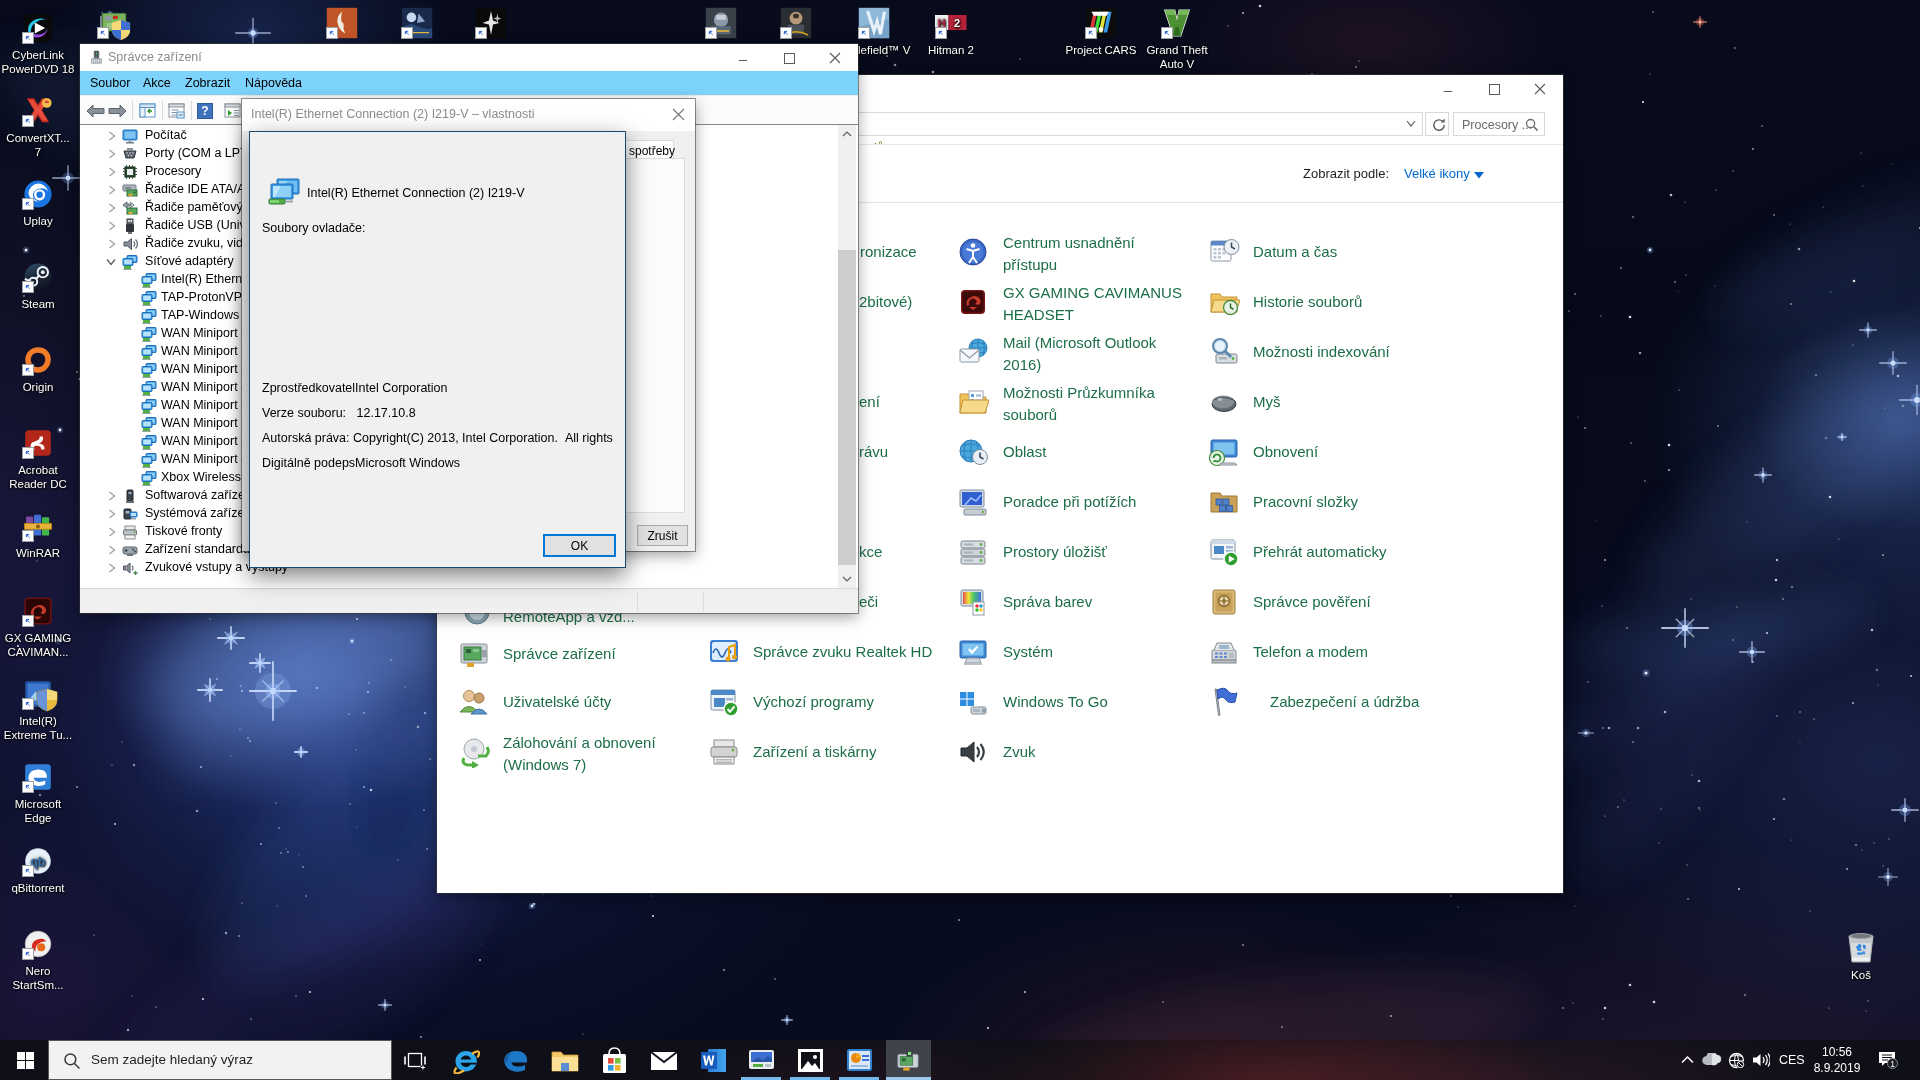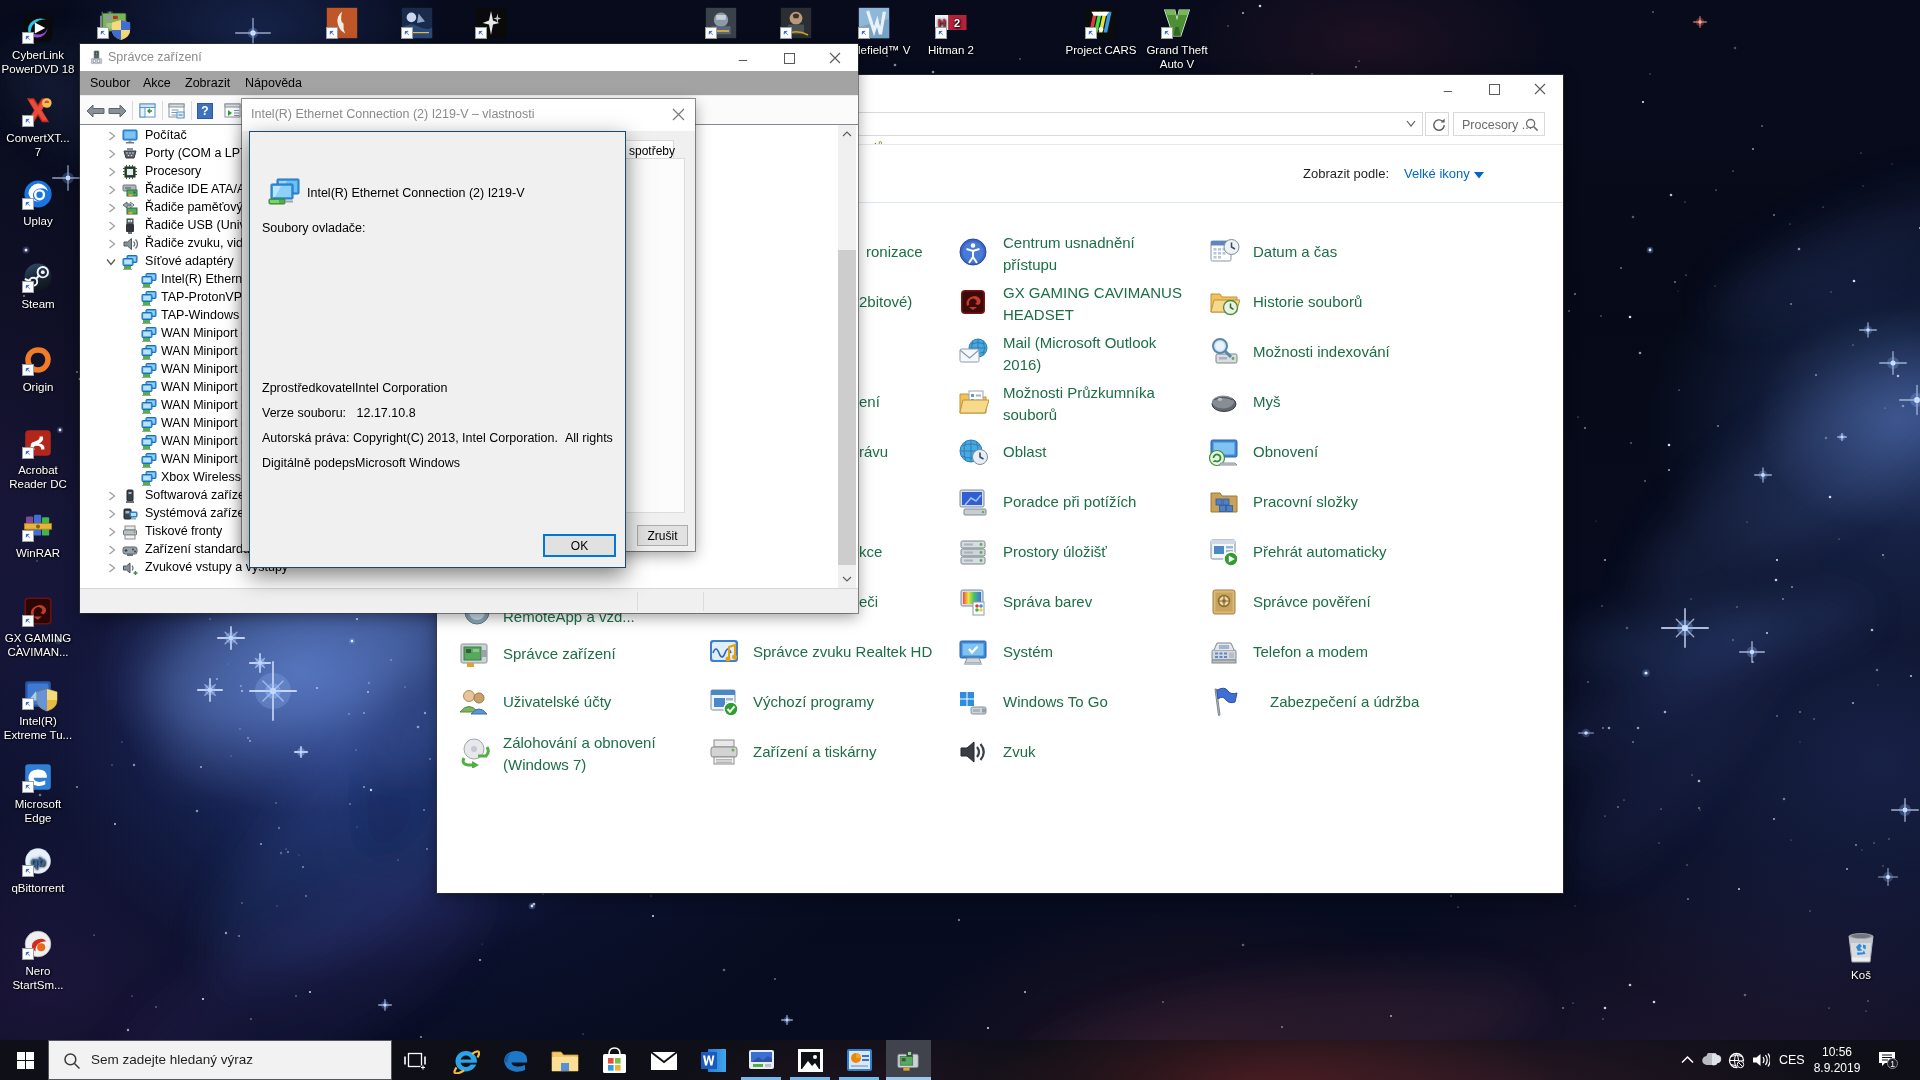--- a/index.html
+++ b/index.html
@@ -1219,21 +1219,21 @@
 <div class="cpitem" style="left:316px;top:548px;">Výchozí programy</div>
 <svg class="cpicon" style="left:271px;top:591px;" width="32" height="32" viewBox="0 0 32 32">
           <rect x="6" y="4" width="20" height="7" fill="#e8e8e8" stroke="#8b8b8b"></rect>
           <rect x="3" y="11" width="26" height="10" rx="2" fill="#d3d3d3" stroke="#8b8b8b"></rect>
           <rect x="6" y="21" width="20" height="7" fill="#f2f2f2" stroke="#8b8b8b"></rect>
           <circle cx="25" cy="14" r="1.5" fill="#6fae4d"></circle>
           <rect x="8" y="23" width="16" height="1.5" fill="#b5b5b5"></rect>
           <rect x="8" y="25.5" width="16" height="1.5" fill="#b5b5b5"></rect>
         </svg>
 <div class="cpitem" style="left:316px;top:598px;">Zařízení a tiskárny</div>
-<div class="cpitem" style="left:423px;top:98px;padding-left:6px;">ronizace</div>
+<div class="cpitem" style="left:423px;top:98px;">ronizace</div>
 <div class="cpitem" style="left:422px;top:148px;">2bitové)</div>
 <div class="cpitem" style="left:422px;top:248px;">ení</div>
 <div class="cpitem" style="left:422px;top:298px;">rávu</div>
 <div class="cpitem" style="left:422px;top:398px;">kce</div>
 <div class="cpitem" style="left:422px;top:448px;">eči</div>
  </div>
 </div>
 
 <div class="win" id="dmwin" style="left:80px; top:44px; width:778px; height:569px;">
  <svg class="abs" style="left:9px;top:6px;" width="15" height="15" viewBox="0 0 32 32">
@@ -1245,21 +1245,21 @@
         <rect x="18" y="21" width="5" height="5" fill="#fff" stroke="#6f7880"></rect>
       </svg>
  <div class="abs" style="left:28px;top:6px;font-size:12.5px;color:#8c8c8c;">Správce zařízení</div>
  <div class="abs" style="right:0;top:0;">
    <span class="capbtn" style="font-size:15px;line-height:26px;">–</span><span class="capbtn"><svg width="11" height="11" style="margin-top:9px">
             <rect x="0.5" y="0.5" width="10" height="10" fill="none" stroke="#5a5a5a" stroke-width="1"></rect>
           </svg></span><span class="capbtn"><svg width="12" height="12" style="margin-top:8px">
             <path d="M1 1 L11 11 M11 1 L1 11" stroke="#5a5a5a" stroke-width="1.1"></path>
           </svg></span>
  </div>
- <div class="abs" style="left:0;top:27px;width:100%;height:24px;background:#a3a3a3;font-size:12.5px;color:#000;">
+ <div class="abs" style="left:0;top:27px;width:100%;height:24px;background:#7dd3fc;font-size:12.5px;color:#000;">
    <span class="abs" style="left:10px;top:5px;">Soubor</span>
    <span class="abs" style="left:63px;top:5px;">Akce</span>
    <span class="abs" style="left:105px;top:5px;">Zobrazit</span>
    <span class="abs" style="left:165px;top:5px;">Nápověda</span>
  </div>
  <div class="abs" style="left:0;top:51px;width:100%;height:29px;background:#fbfbfb;border-top:1px solid #ececec;">
    <svg class="abs" style="left:4px;top:8px;" width="22" height="14" viewBox="0 0 22 14">
           <path d="M9 1 L3 7 L9 13 L9 9.5 L20 9.5 L20 4.5 L9 4.5 Z" fill="#8a9097" stroke="#5d666e"></path>
         </svg>
    <svg class="abs" style="left:27px;top:8px;" width="22" height="14" viewBox="0 0 22 14">

